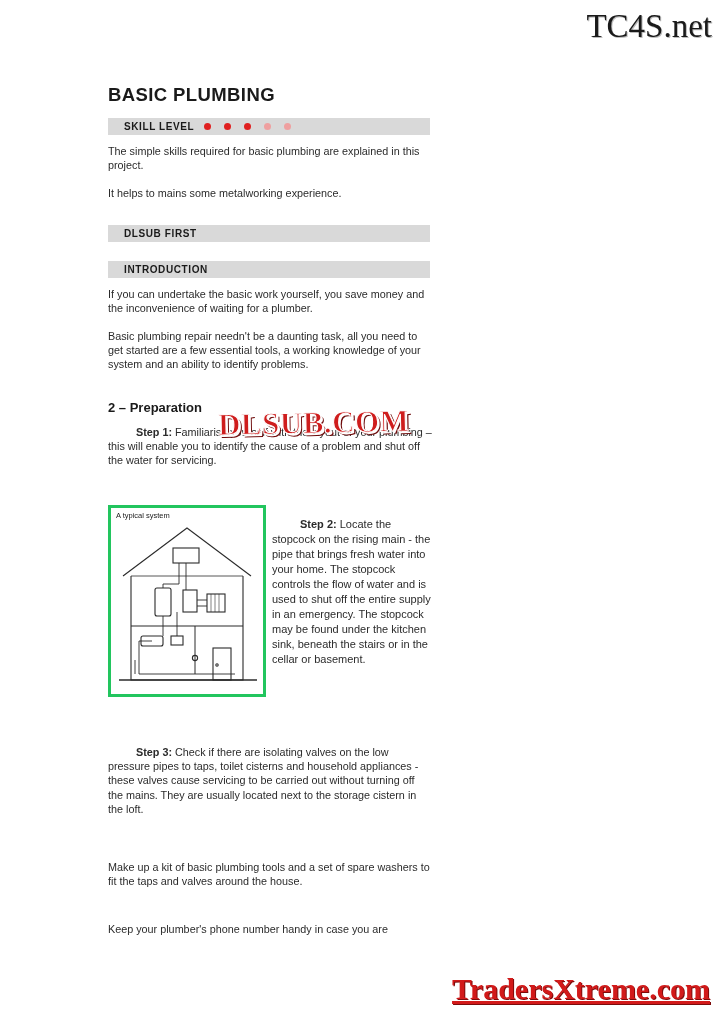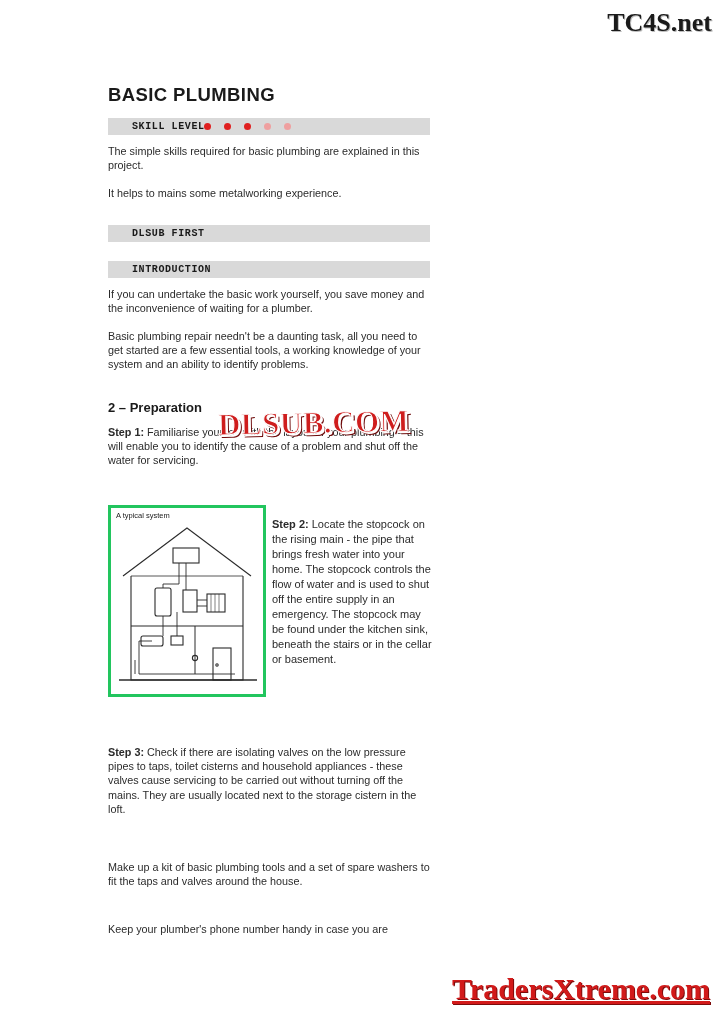--- a/index.html
+++ b/index.html
@@ -21,22 +21,22 @@
     inset: 0;
     background: #ffffff;
   }
 
   
   .top-brand {
     position: absolute;
     top: 8px;
     right: 12px;
     font-family: "Liberation Serif", serif;
-    font-size: 26px;
-    font-weight: bold;
+    font-size: 33px;
+    font-weight: normal;
     color: #1a1a1a;
     letter-spacing: 0px;
     text-shadow: 1px 1px 0 #bdbdbd;
   }
 
   
   .bottom-brand {
     position: absolute;
     bottom: 18px;
     right: 14px;
@@ -71,22 +71,22 @@
     display: flex;
     align-items: center;
     margin: 0 0 9px 0;
     position: relative;
   }
   .bar .bar-label {
     font-size: 10px;
     font-weight: bold;
     letter-spacing: 0.6px;
     color: #1a1a1a;
-    padding-left: 24px;
-    font-family: Liberation Mono, monospace;
+    padding-left: 16px;
+    font-family: Liberation Sans, sans-serif;
   }
 
   .dots {
     position: absolute;
     left: 96px;
     top: 0;
     height: 17px;
     display: flex;
     align-items: center;
     gap: 13px;
@@ -114,21 +114,21 @@
   .spacer-md { height: 20px; }
   .spacer-lg { height: 30px; }
 
   h2.subhead {
     font-size: 13px;
     font-weight: bold;
     margin: 4px 0 10px 0;
     color: #1a1a1a;
   }
 
-  .step-label { font-weight: bold; }
+  .step-label { font-weight: bold; margin-left: 28px; }
 
   
   .fig-row {
     position: relative;
     width: 324px;
     margin-top: 4px;
   }
 
   .figure {
     position: absolute;

